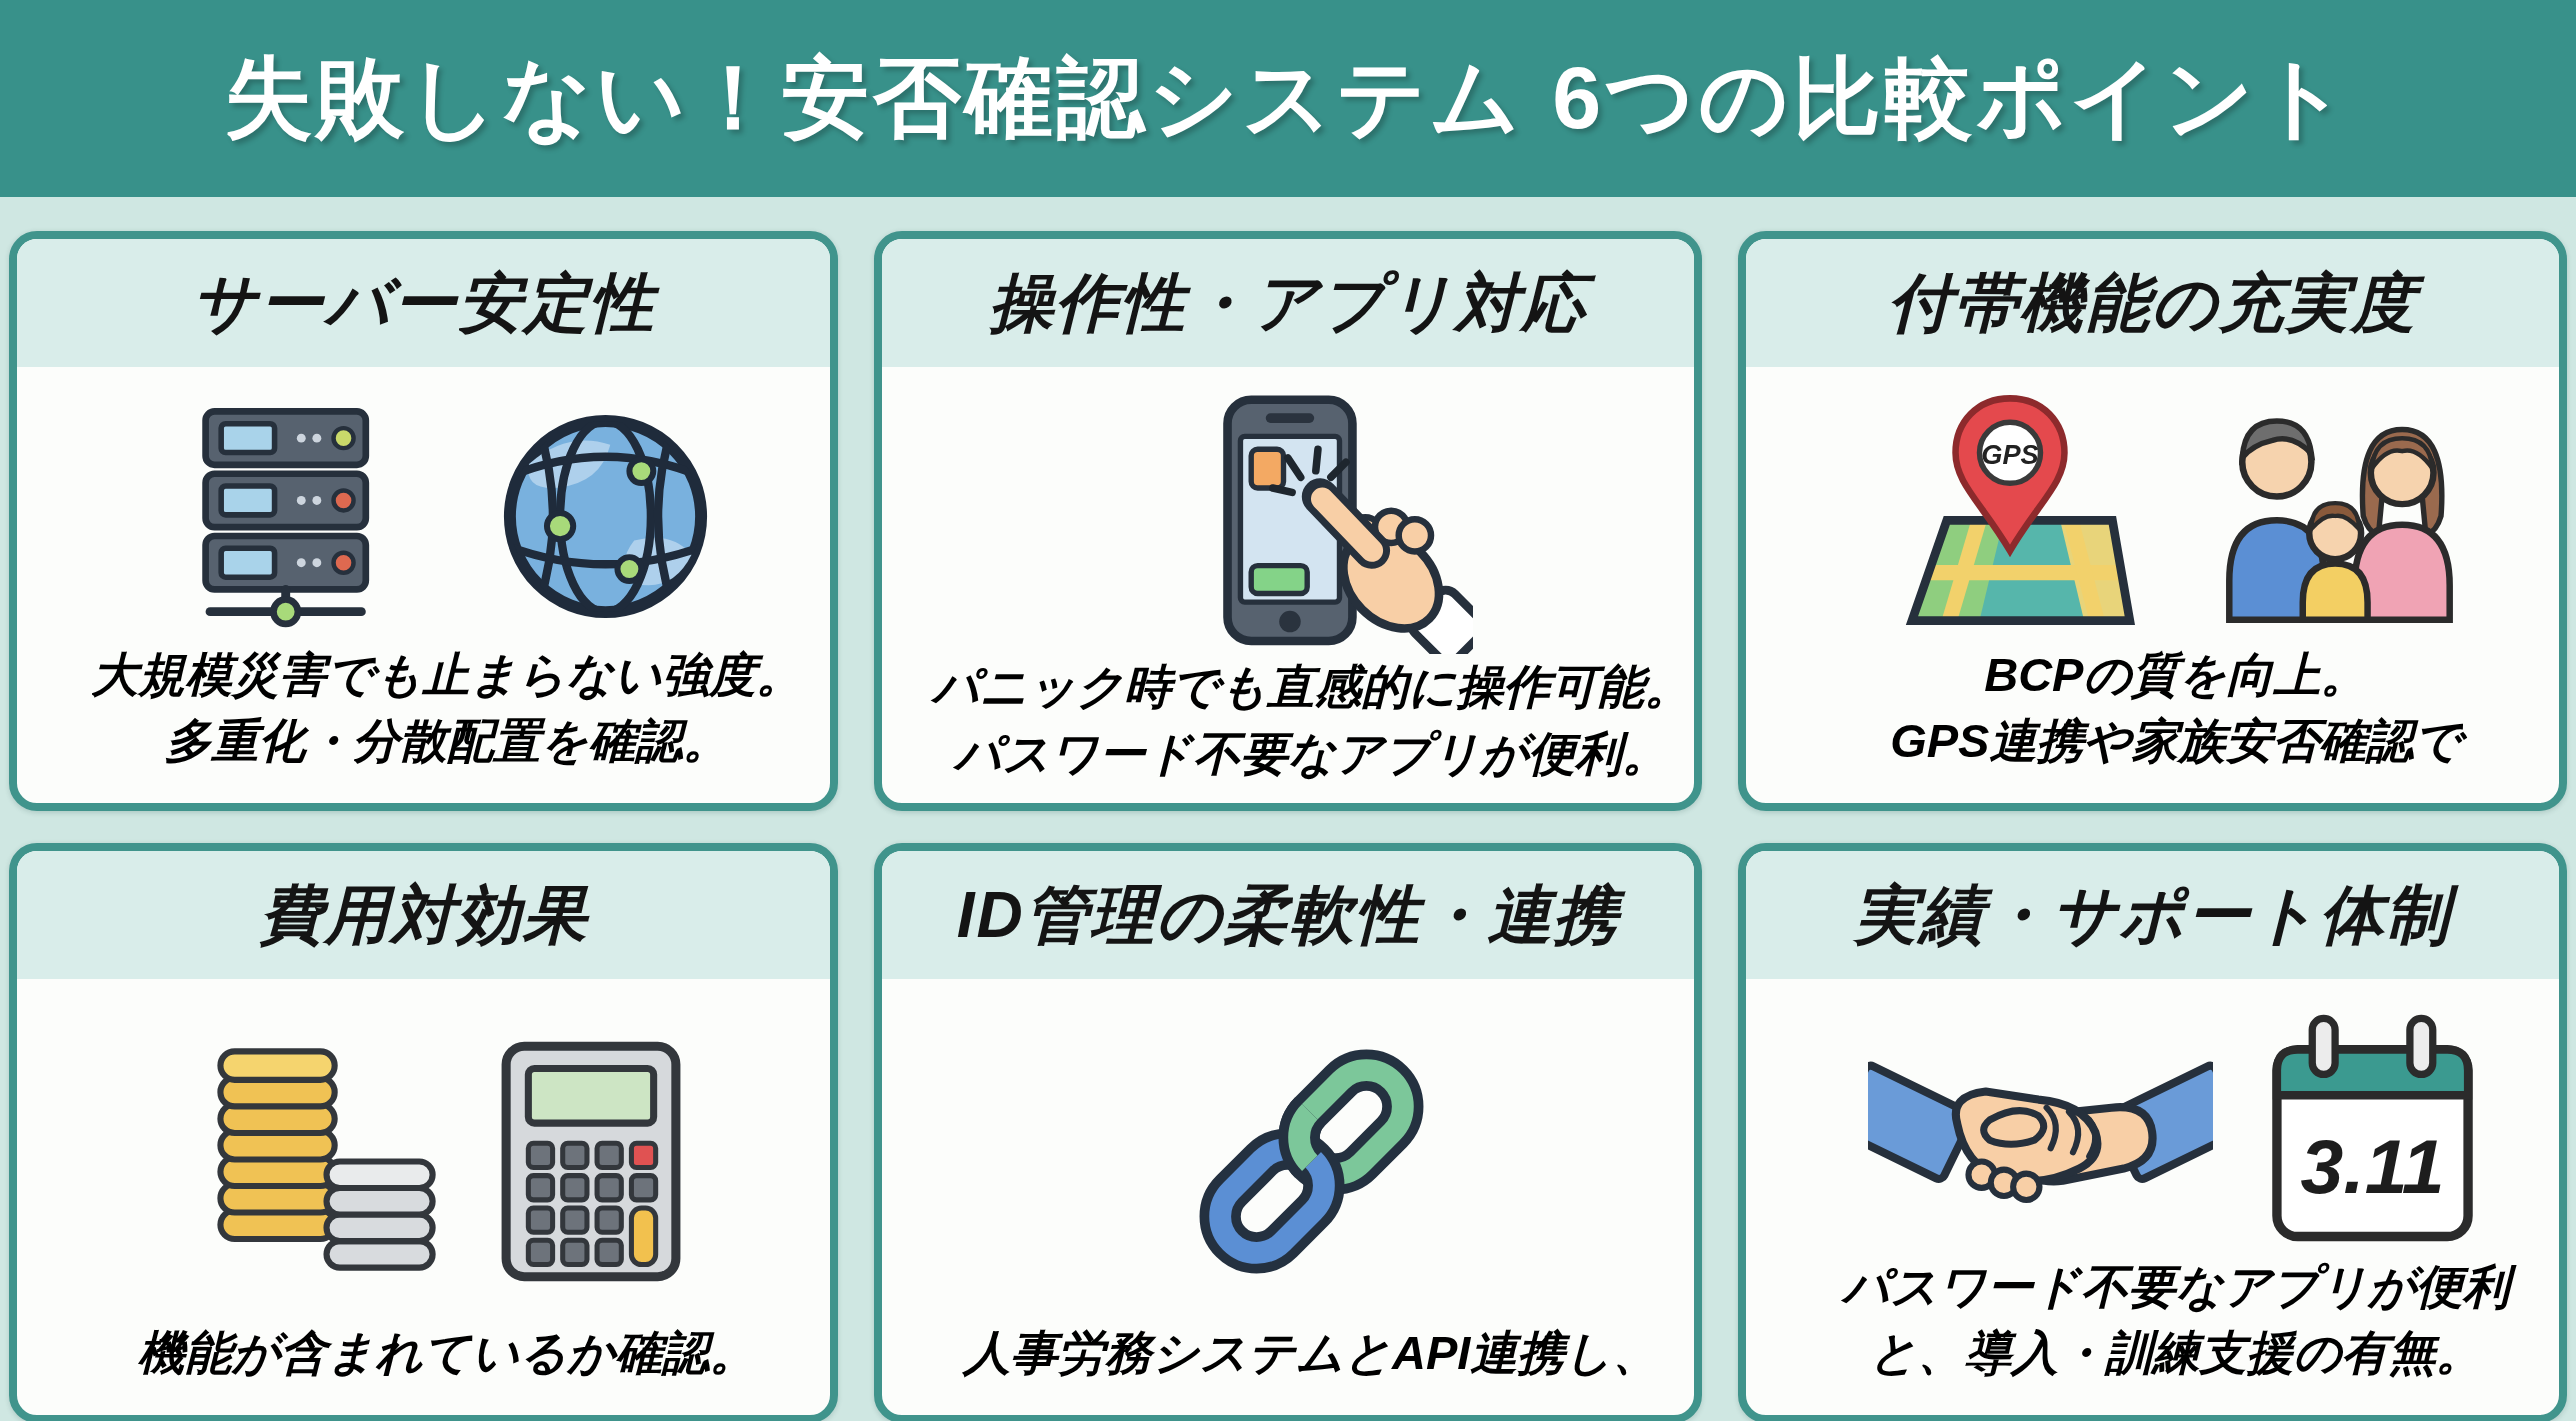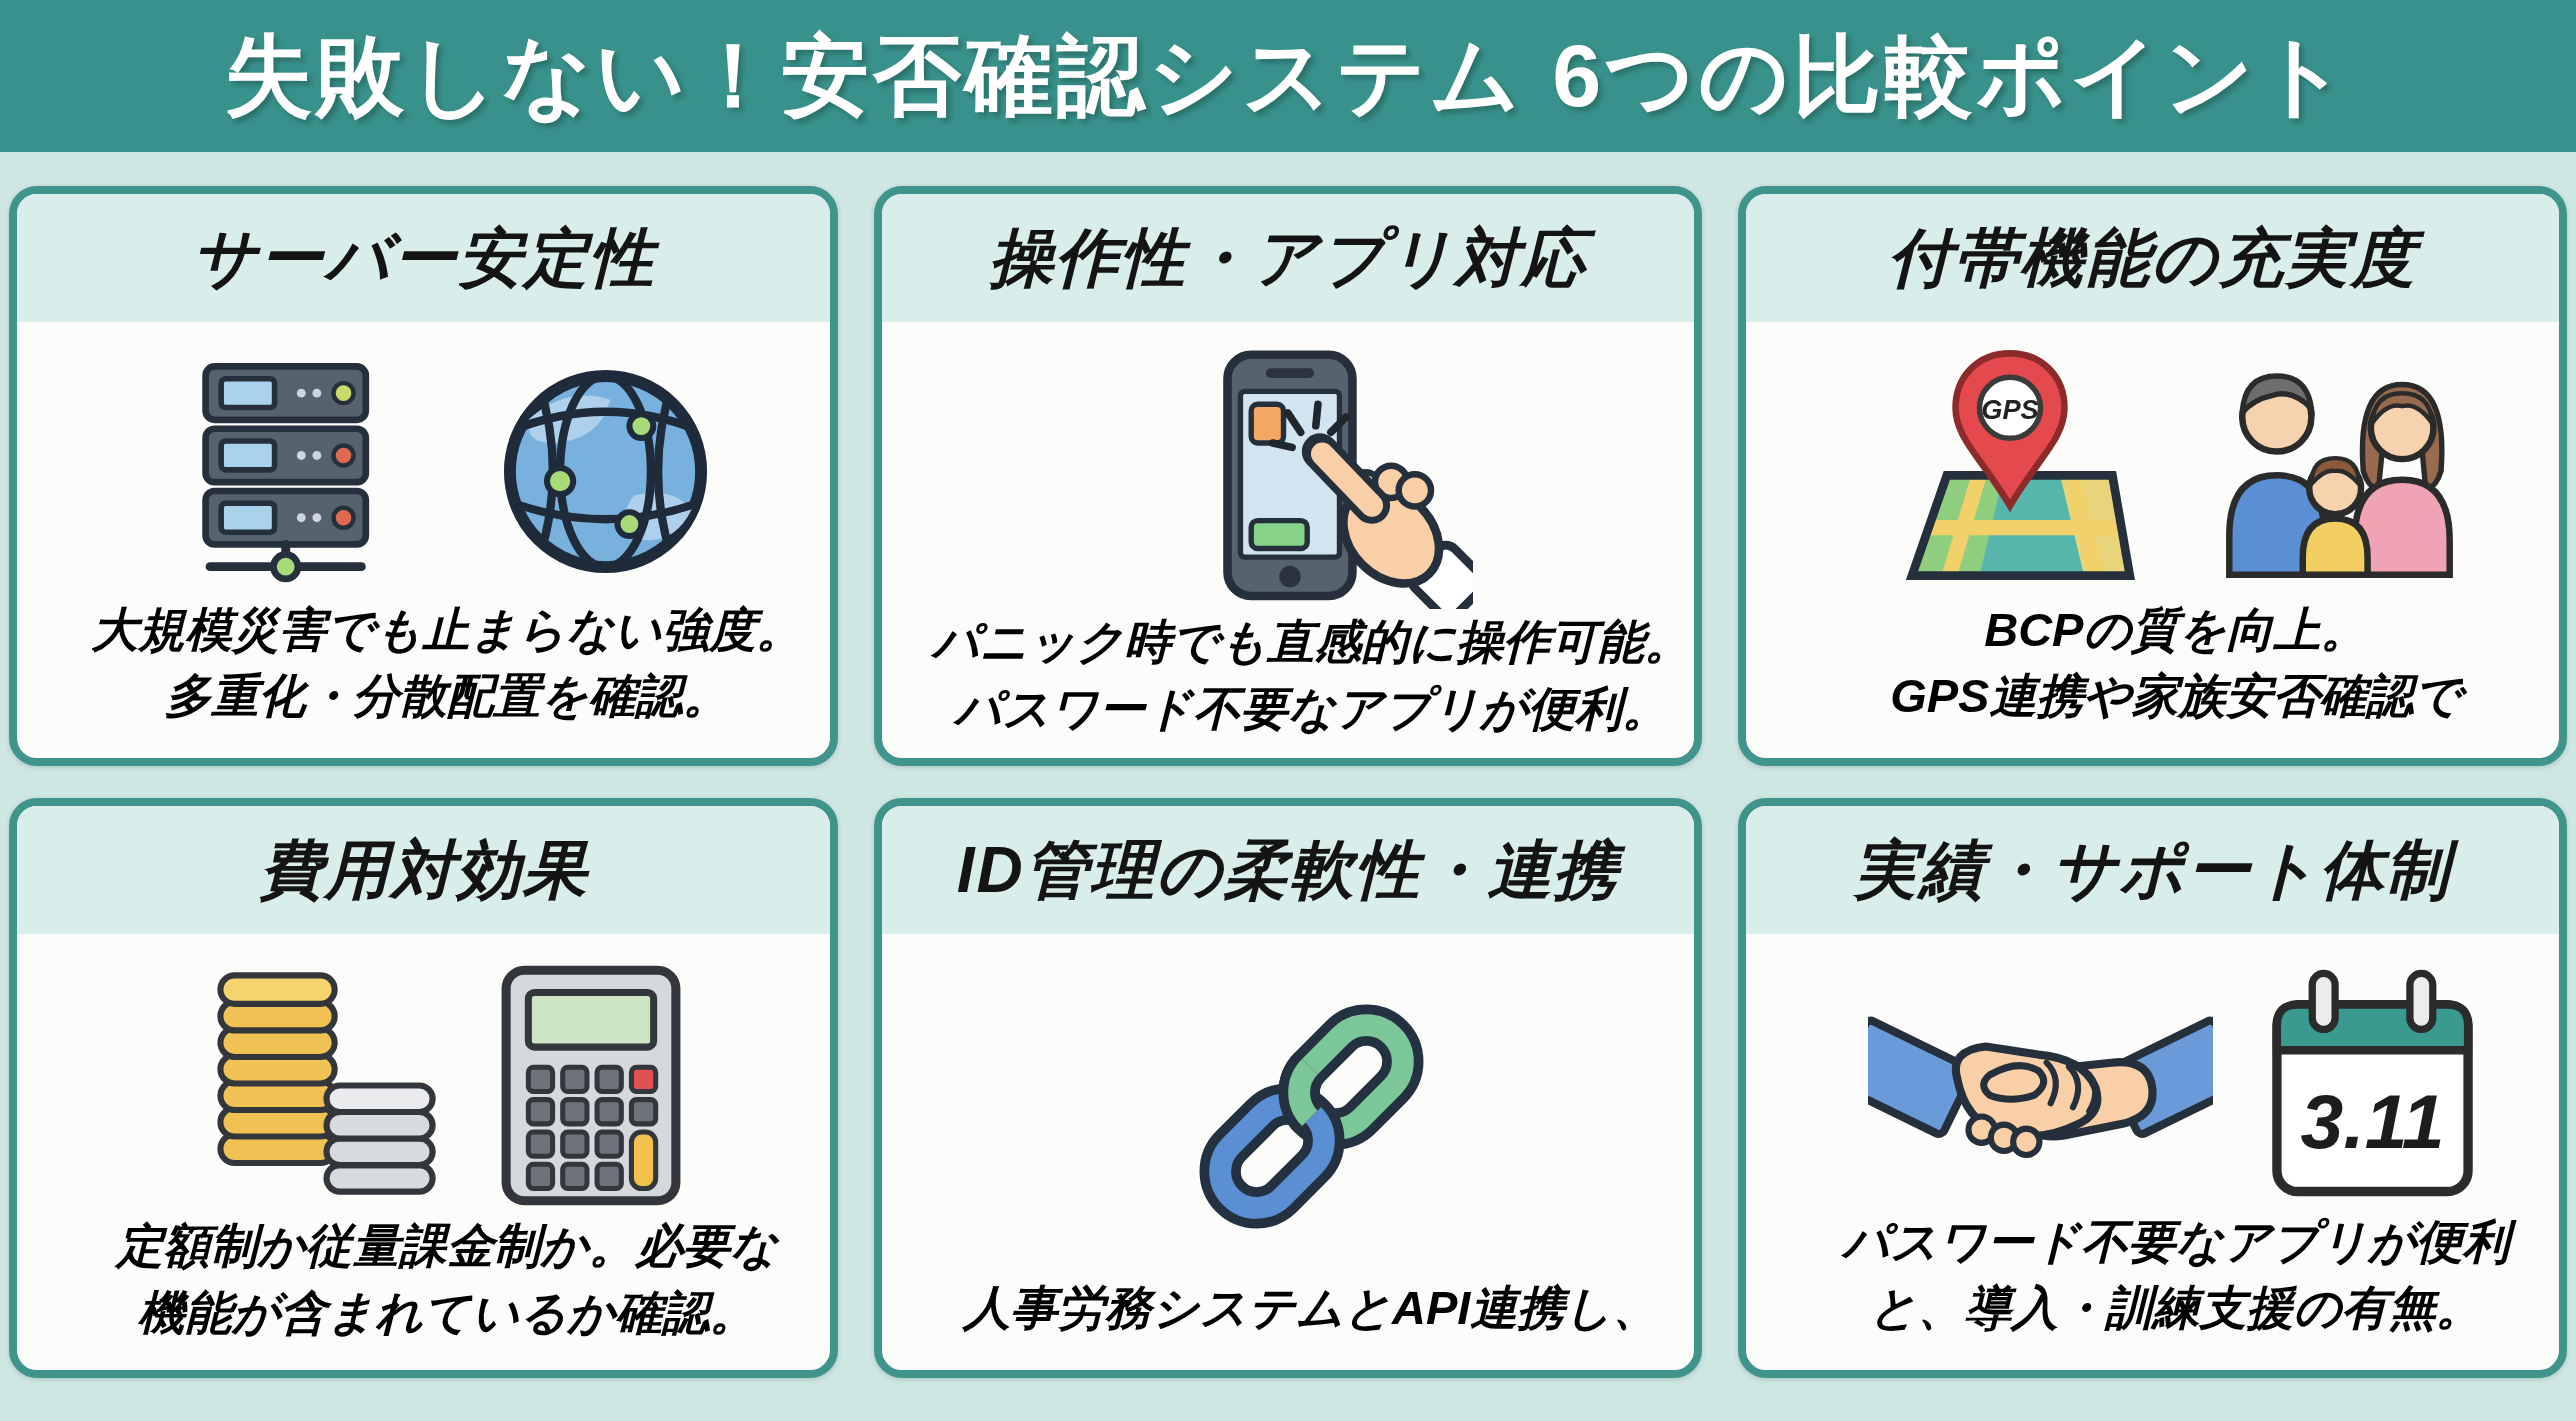--- a/index.html
+++ b/index.html
@@ -3,21 +3,21 @@
 <meta charset="utf-8">
 <style>
   * { margin:0; padding:0; box-sizing:border-box; }
   html,body { width:2576px; height:1422px; overflow:hidden; }
   body {
     background:#cfe7e2;
     font-family:"Liberation Sans","DejaVu Sans",sans-serif;
     color:#161616;
   }
   .header {
-    height:152px;
+    height:197px;
     background:#38918a;
     display:flex; align-items:center; justify-content:center;
   }
   .header-title {
     font-size:88px; font-weight:800; color:#ffffff;
     letter-spacing:3.8px;
     text-shadow:3.8px 3.8px 5.6px rgba(0,0,0,0.22);
     white-space:nowrap;
   }
   .cards-grid {
@@ -271,21 +271,20 @@
               <rect x="34" y="86" width="12" height="12" rx="2.5"></rect>
               <rect x="51" y="86" width="12" height="12" rx="2.5"></rect>
             <rect x="17" y="102" width="12" height="12" rx="2.5"></rect>
               <rect x="34" y="102" width="12" height="12" rx="2.5"></rect>
               <rect x="51" y="102" width="12" height="12" rx="2.5"></rect>
             <rect x="68" y="86" width="12" height="28" rx="5" fill="#f2c14e"></rect>
           </g>
         </svg>
       </div>
       <div class="desc">
-        <div>定額制か従量課金制か。必要な</div>
         <div>機能が含まれているか確認。</div>
       </div>
     </div>
   </section>
 
   <section class="card">
     <div class="card-head">
       <h2 class="card-title">ID管理の柔軟性・連携</h2>
     </div>
     <div class="card-body">

